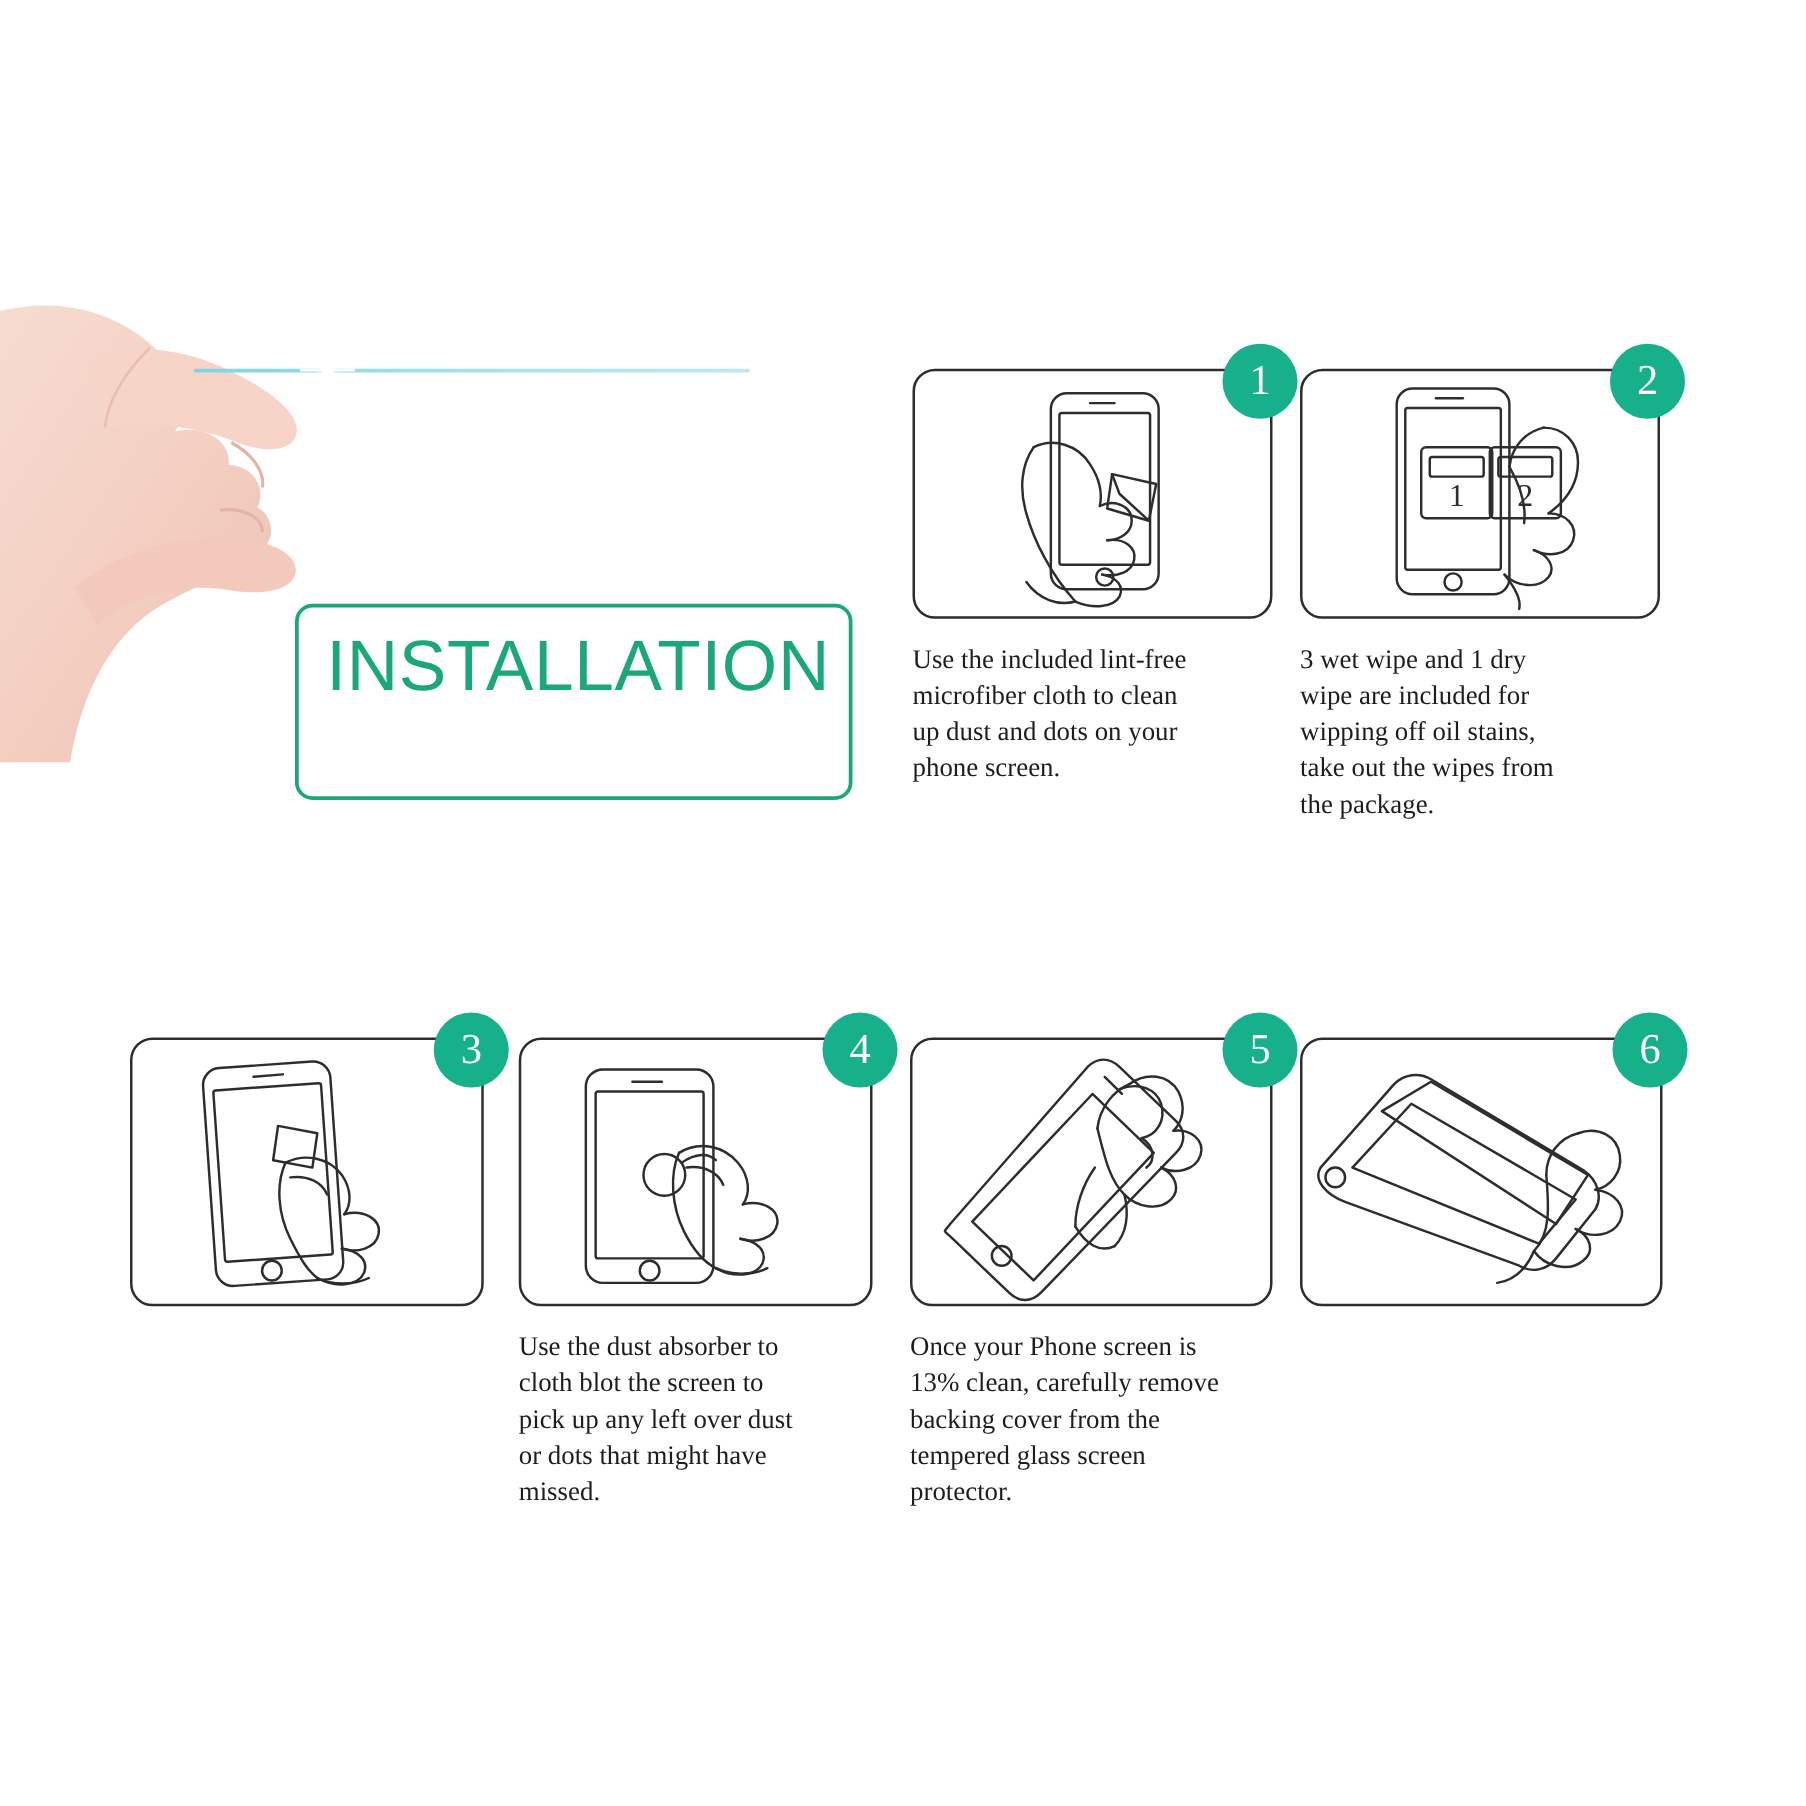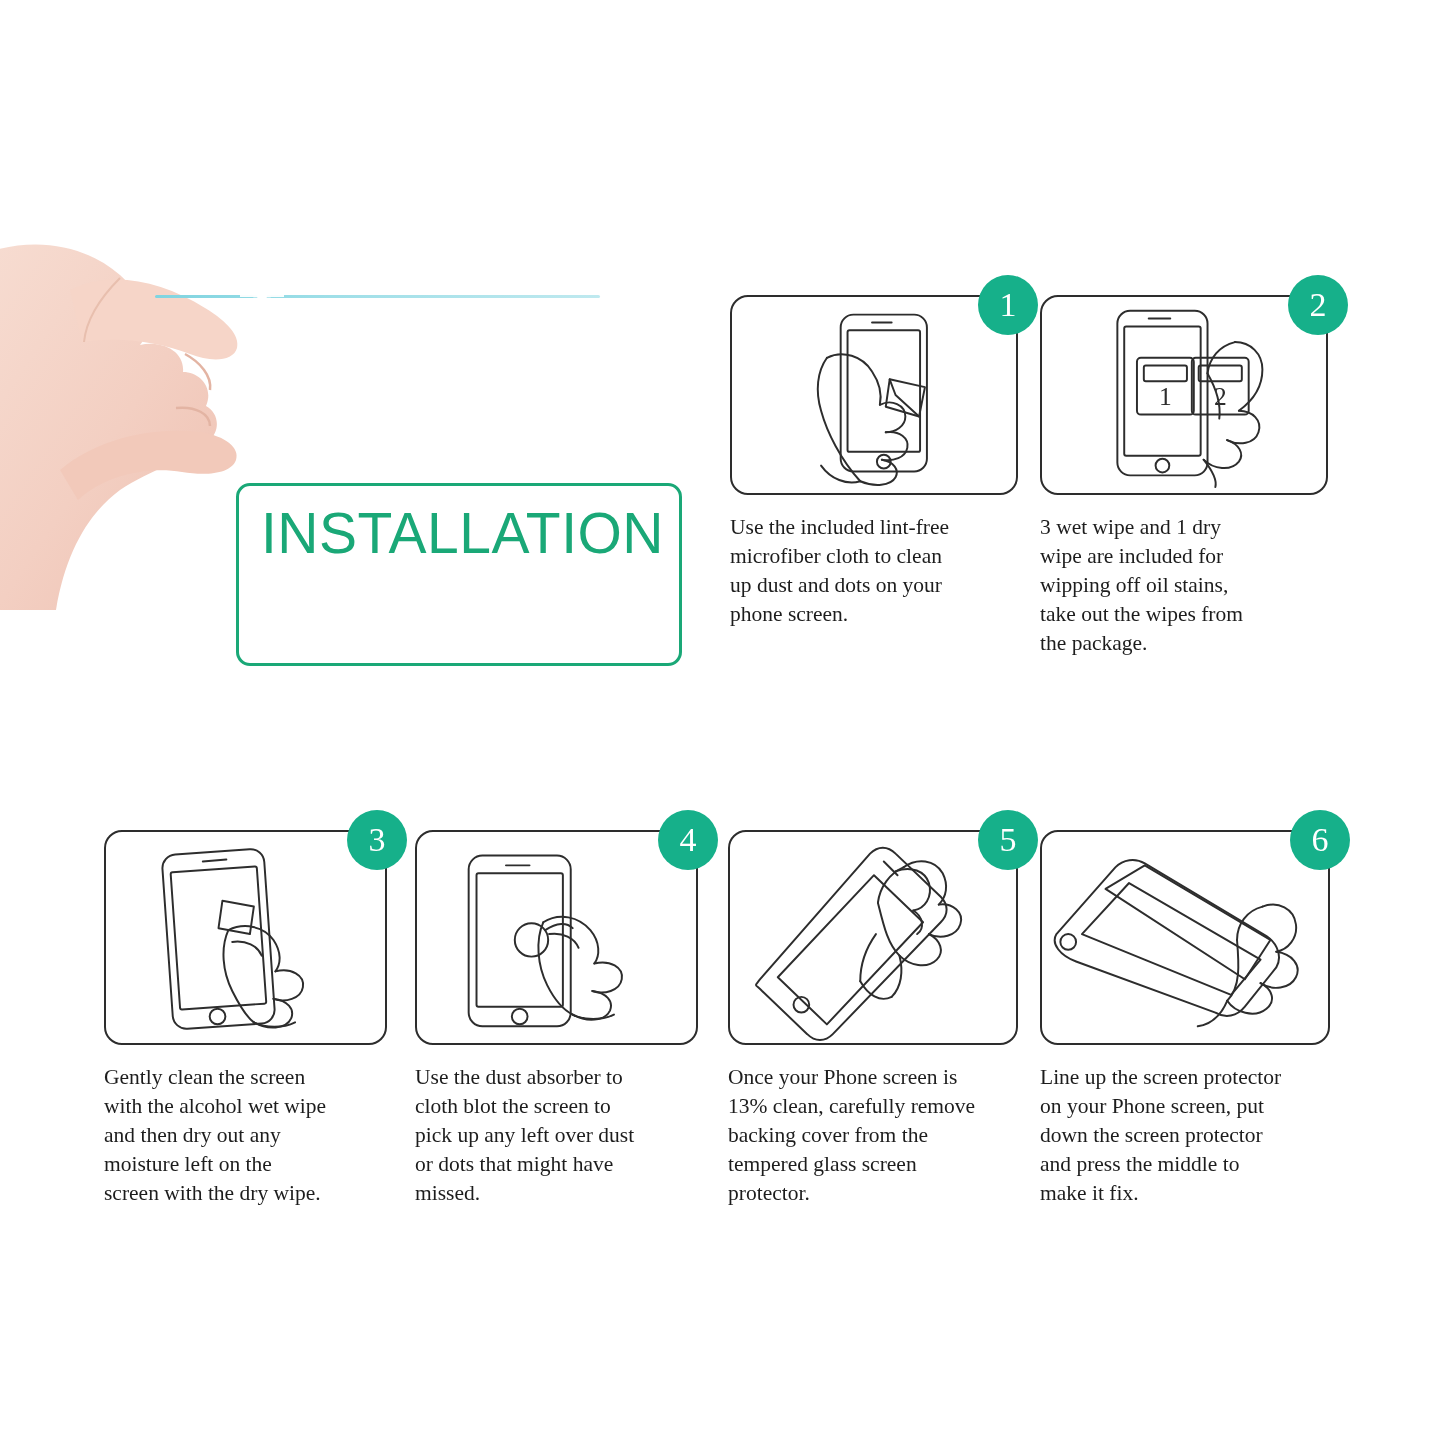--- a/index.html
+++ b/index.html
@@ -39,21 +39,21 @@
     width: 48px;
     height: 48px;
   }
 
   
   #title-box {
     position: absolute;
     left: 236px;
     top: 483px;
     width: 446px;
-    height: 183px;
+    height: 157px;
     border: 3px solid #1aa877;
     border-radius: 14px;
     box-sizing: border-box;
     padding: 16px 22px 0 22px;
   }
   #title-box .title-line {
     color: #1aa877;
     font-size: 57px;
     line-height: 62px;
     letter-spacing: 0.5px;
@@ -245,25 +245,20 @@
       <g>
         <path d="M 124 100 C 140 92, 160 96, 170 110 C 178 122, 178 134, 172 142"></path>
         <path d="M 172 142 C 188 138, 202 146, 200 158 C 198 170, 182 174, 170 170"></path>
         <path d="M 170 170 C 184 172, 192 180, 188 190 C 183 201, 164 202, 150 194"></path>
         <path d="M 124 100 C 116 118, 118 142, 128 162 C 136 178, 142 188, 150 194"></path>
         <path d="M 150 194 C 162 200, 180 200, 192 194"></path>
         <path d="M 128 112 C 142 110, 154 116, 158 126"></path>
       </g>
     </svg>
   </div>
-  <div class="caption">Gently clean the screen
-with the alcohol wet wipe
-and then dry out any
-moisture left on the
-screen with the dry wipe.</div>
 </div>
 
 <div class="step" id="step-4">
   <div class="panel">
     <div class="badge">4</div>
     <svg class="art" viewBox="0 0 283 215" xmlns="http://www.w3.org/2000/svg" fill="none" stroke="#2d2d2d" stroke-width="2" stroke-linecap="round" stroke-linejoin="round">
       <g>
         <rect x="52" y="24" width="104" height="174" rx="14"></rect>
         <rect x="60" y="42" width="88" height="136" rx="2"></rect>
         <line x1="90" y1="34" x2="114" y2="34"></line>
@@ -340,18 +335,13 @@
       <g>
         <path d="M 224 76 C 240 70, 256 78, 258 94 C 260 108, 250 120, 238 122"></path>
         <path d="M 238 122 C 254 124, 264 136, 258 148 C 252 160, 234 162, 222 154"></path>
         <path d="M 222 154 C 234 160, 238 172, 228 180 C 216 190, 196 184, 188 172"></path>
         <path d="M 224 76 C 208 80, 198 94, 198 110"></path>
         <path d="M 198 110 C 200 134, 202 158, 188 172"></path>
         <path d="M 188 172 C 182 186, 172 196, 158 198"></path>
       </g>
     </svg>
   </div>
-  <div class="caption">Line up the screen protector
-on your Phone screen, put
-down the screen protector
-and press the middle to
-make it fix.</div>
 </div>
 
 </body></html>

